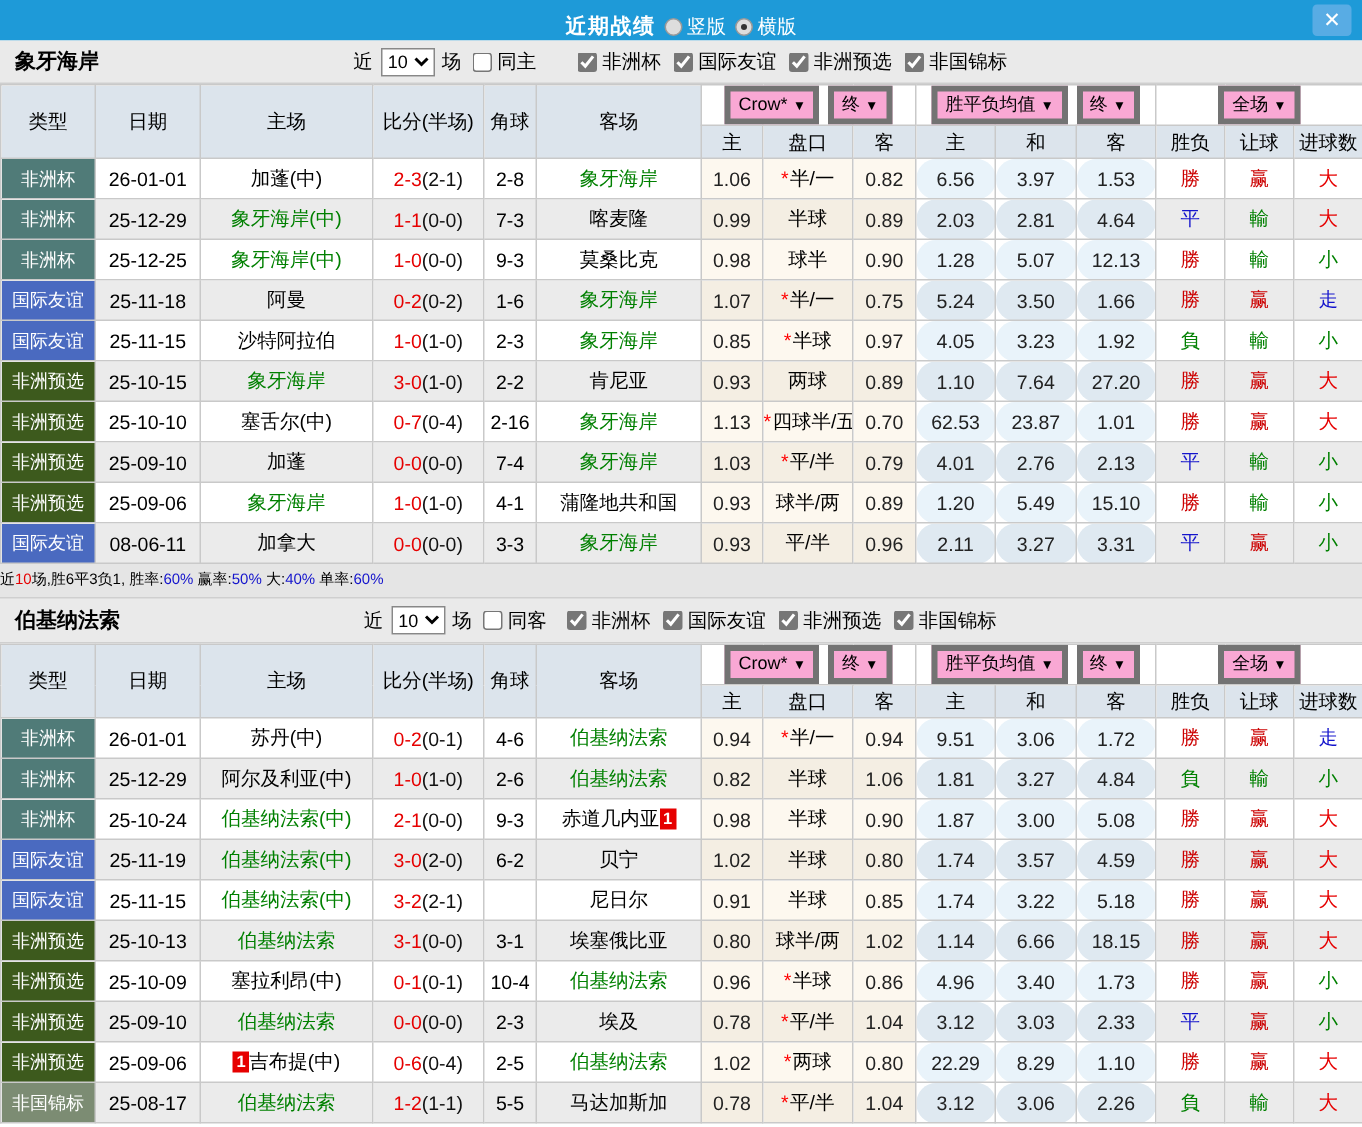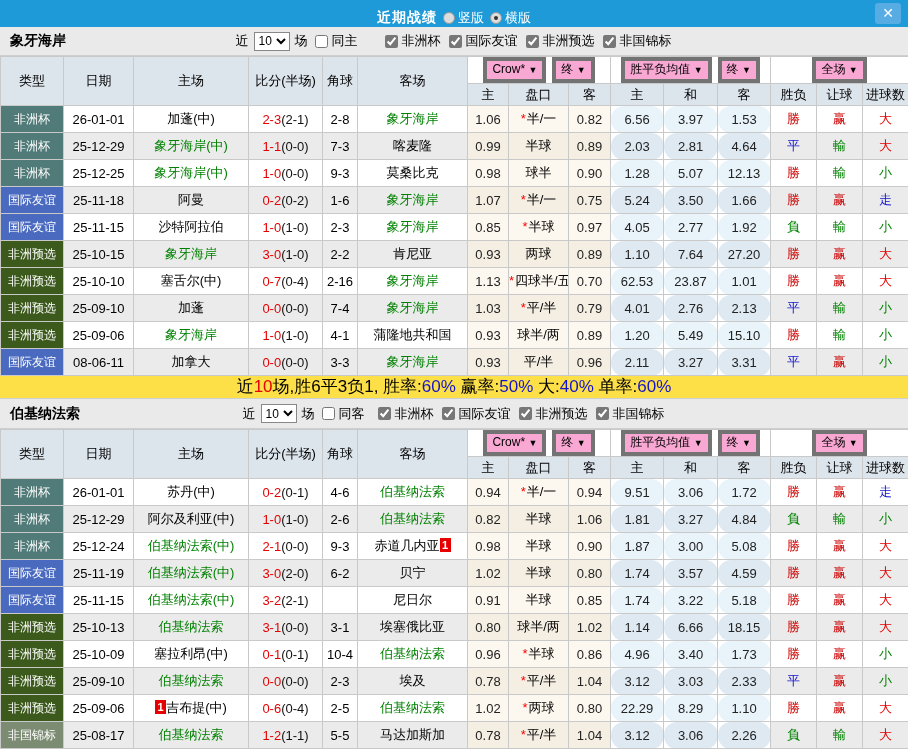--- a/index.html
+++ b/index.html
@@ -70,22 +70,22 @@
   .green-team { color:#008000; }
   .star { color:#f00; margin-right:1px; }
   .num { color:#222; }
   .badge {
     display:inline-block; background:#e60000; color:#fff; font-size:11px;
     font-weight:bold; min-width:11px; height:14px; line-height:14px;
     padding:0 1px; vertical-align:1px;
   }
   
   .summary {
-    height:22px; line-height:22px; text-align:center; font-size:17px;
-    background:#fde047;
+    height:22px; line-height:22px; font-size:10px;
+    background:#e5e5e5;
   }
   .sum-red { color:#e60000; }
   .sum-blue { color:#1414cc; }
 </style>
 </head>
 <body>
 
 <div class="app">
   <div class="titlebar">
     <div class="title-wrap">
@@ -235,21 +235,21 @@
             <td class="type-cell" style="background: rgb(74, 106, 192);">国际友谊</td>
             <td>25-11-15</td>
             <td><span>沙特阿拉伯</span></td>
             <td><span class="ft">1-0</span><span class="ht">(1-0)</span></td>
             <td>2-3</td>
             <td><span class="green-team">象牙海岸</span></td>
             <td class="cream num">0.85</td>
             <td class="cream"><span class="star">*</span>半球</td>
             <td class="cream num">0.97</td>
             <td class="blu num">4.05</td>
-            <td class="blu num">2.77</td>
+            <td class="blu num">3.23</td>
             <td class="blu num">1.92</td>
             <td style="color: rgb(0, 128, 0);">負</td>
             <td style="color: rgb(0, 128, 0);">輸</td>
             <td style="color: rgb(0, 128, 0);">小</td>
           </tr>
           <tr class="even">
             <td class="type-cell" style="background: rgb(61, 90, 29);">非洲预选</td>
             <td>25-10-15</td>
             <td><span class="green-team">象牙海岸</span></td>
             <td><span class="ft">3-0</span><span class="ht">(1-0)</span></td>
@@ -426,21 +426,21 @@
             <td class="cream num">1.06</td>
             <td class="blu num">1.81</td>
             <td class="blu num">3.27</td>
             <td class="blu num">4.84</td>
             <td style="color: rgb(0, 128, 0);">負</td>
             <td style="color: rgb(0, 128, 0);">輸</td>
             <td style="color: rgb(0, 128, 0);">小</td>
           </tr>
           <tr class="odd">
             <td class="type-cell" style="background: rgb(80, 123, 120);">非洲杯</td>
-            <td>25-12-24</td>
+            <td>25-10-24</td>
             <td><span class="green-team">伯基纳法索(中)</span></td>
             <td><span class="ft">2-1</span><span class="ht">(0-0)</span></td>
             <td>9-3</td>
             <td><span>赤道几内亚</span><span class="badge">1</span></td>
             <td class="cream num">0.98</td>
             <td class="cream">半球</td>
             <td class="cream num">0.90</td>
             <td class="blu num">1.87</td>
             <td class="blu num">3.00</td>
             <td class="blu num">5.08</td>

